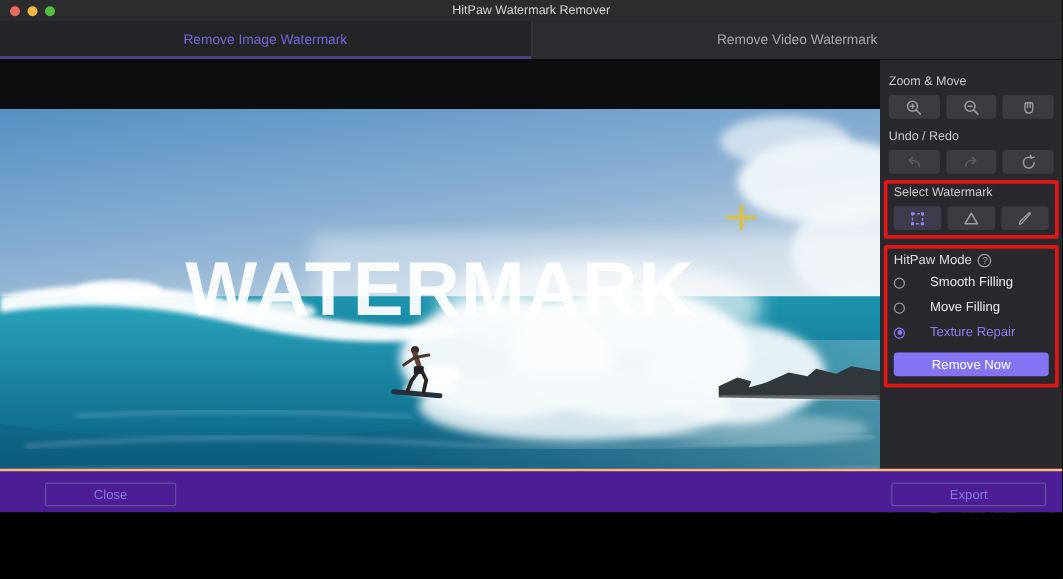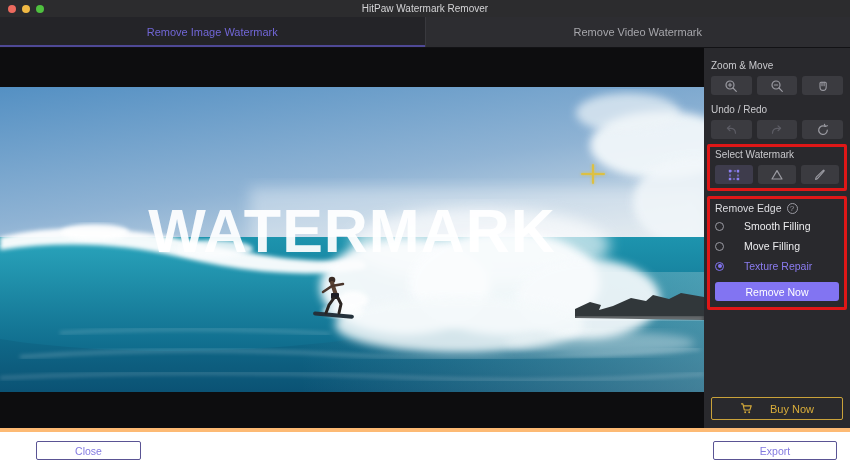--- a/index.html
+++ b/index.html
@@ -1,18 +1,18 @@
 <!DOCTYPE html>
 <html><head>
 <meta charset="utf-8">
 <style>
   * { margin:0; padding:0; box-sizing:border-box; }
   html,body { background:#000; }
   .app {
-    position:relative; width:850px; height:463px; overflow:hidden;
+    position:relative; width:850px; height:410px; overflow:hidden;
     background:#101012; font-family:"Liberation Sans", sans-serif;
     -webkit-font-smoothing:antialiased;
   }
   
   .titlebar { position:absolute; top:0; left:0; right:0; height:17px; background:#2c2c2e; }
   .traffic { position:absolute; left:8px; top:4.5px; display:flex; gap:6px; }
   .dot { width:8px; height:8px; border-radius:50%; cursor:pointer; }
   .dot.red { background:#ec6a5e; } .dot.yellow { background:#f0b944; } .dot.green { background:#4fc13f; }
   .win-title { position:absolute; left:0; right:0; top:0; height:17px; line-height:17px;
     text-align:center; font-size:10px; color:#d4d4d6; }
@@ -59,22 +59,22 @@
   .radio-row.selected .radio { border-color:#8274f2; }
   .radio-row.selected .radio::after { content:""; position:absolute; inset:1.5px;
     background:#8274f2; border-radius:50%; }
   .radio-row.selected .radio-label { color:#8b7cf0; }
   .remove-now { width:100%; height:19px; margin-top:8px; background:#8274f2; border:none;
     border-radius:3px; color:#fff; font-size:10.5px; cursor:pointer; }
   .buy-now { margin-top:auto; margin-bottom:8px; height:23px; background:transparent;
     border:1px solid #c9a23a; border-radius:2px; color:#d9ad3a; font-size:11px;
     display:flex; align-items:center; justify-content:center; gap:17px; cursor:pointer; }
   
-  .footer { position:absolute; left:0; right:0; bottom:0; height:35px; background:#ffffff;
-    border-top:4px solid #fdba74; }
+  .footer { position:absolute; left:0; right:0; bottom:0; height:35px; background:#4c1d95;
+    border-top:2px solid #fdba74; }
   .ghost { position:absolute; top:9px; height:19px; background:transparent;
     border:1px solid #5a5494; border-radius:2px; color:#837ae0; font-size:10.5px; cursor:pointer; }
   .ghost.close { left:36px; width:105px; }
   .ghost.export { left:713px; width:124px; }
 </style>
 </head>
 <body>
 
 <div class="app">
 
@@ -247,21 +247,21 @@
           <button class="tool-btn">
             <svg width="14" height="14" viewBox="0 0 14 14" stroke="currentColor" fill="none" stroke-width="1.1" stroke-linejoin="round">
               <path d="M2.6 11.4 C3.6 11.2 4.3 10.9 4.9 10.1 L11 3.2 C11.6 2.5 10.9 1.8 10.2 2.4 L3.5 8.8 C2.8 9.5 2.7 10.3 2.6 11.4 Z"></path>
             </svg>
           </button>
         </div>
       </div>
 
       <div class="redbox mode">
         <div class="mode-header">
-          <span>Remove Edge</span>
+          <span>HitPaw Mode</span>
           <span class="help">?</span>
         </div>
         <div class="radio-row">
           <span class="radio"></span>
           <span class="radio-label">Smooth Filling</span>
         </div>
         <div class="radio-row">
           <span class="radio"></span>
           <span class="radio-label">Move Filling</span>
         </div>

